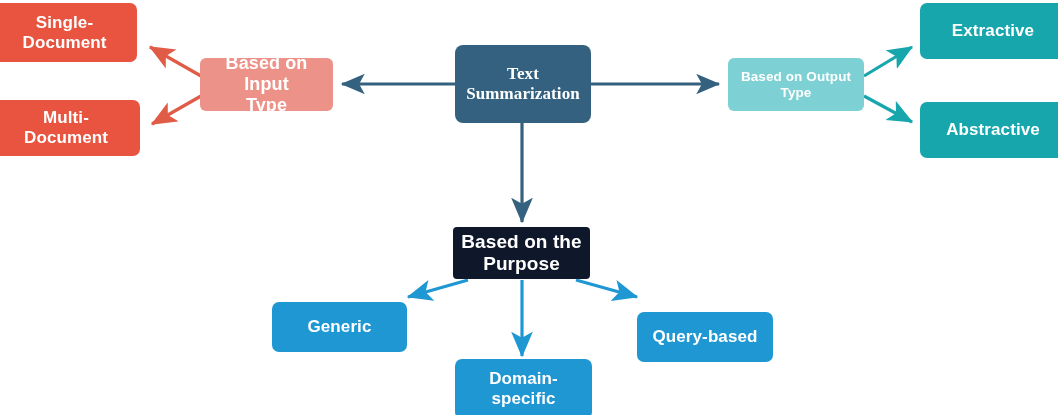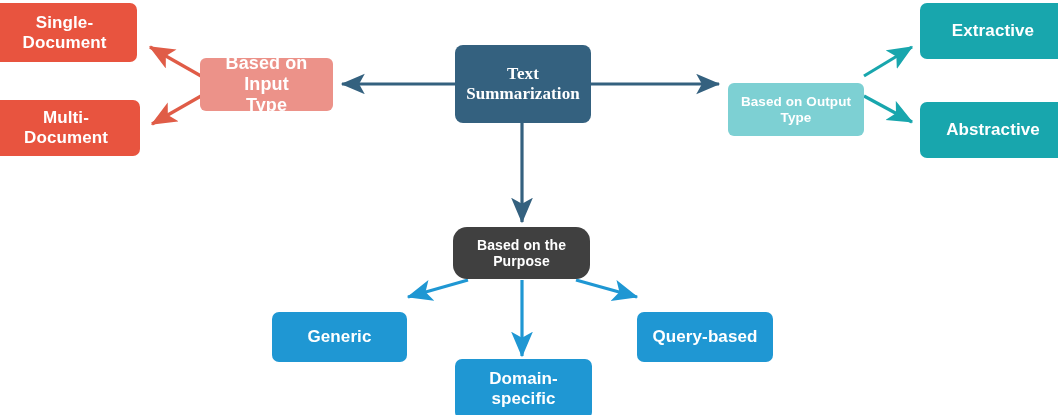--- a/index.html
+++ b/index.html
@@ -57,30 +57,29 @@
     border-radius: 6px;
   }
   .node-leaf-teal {
     background: #18a6ad;
     font-size: 17px;
   }
   .node-branch-teal {
     background: #7dd0d3;
     font-size: 13.5px;
     border-radius: 6px;
-    margin-top: 25px;
   }
   .node-leaf-blue {
     background: #1f97d3;
     font-size: 17px;
   }
   .node-branch-blue {
-    background: #404040;
-    font-size: 14px;
-    border-radius: 14px;
+    background: #0f172a;
+    font-size: 19px;
+    border-radius: 4px;
   }
 </style>
 </head>
 <body>
 
 <div id="diagram-canvas">
 
   <svg id="edge-layer" viewBox="0 0 1058 415" width="1058" height="415">
     <defs>
       <marker id="arw-dark" markerWidth="9" markerHeight="9" refX="7.6" refY="3.4" orient="auto" markerUnits="strokeWidth">
@@ -133,20 +132,20 @@
   <div class="node node-branch-teal" style="left:728px; top:58px; width:136px; height:53px;">Based on Output
 Type</div>
 
   <div class="node node-leaf-teal" style="left:920px; top:3px; width:146px; height:56px;">Extractive</div>
 
   <div class="node node-leaf-teal" style="left:920px; top:102px; width:146px; height:56px;">Abstractive</div>
 
   <div class="node node-branch-blue" style="left:453px; top:227px; width:137px; height:52px;">Based on the
 Purpose</div>
 
-  <div class="node node-leaf-blue" style="left:272px; top:312px; width:135px; height:50px;">Generic</div>
+  <div class="node node-leaf-blue" style="left:272px; top:302px; width:135px; height:50px;">Generic</div>
 
   <div class="node node-leaf-blue" style="left:455px; top:359px; width:137px; height:60px;">Domain-
 specific</div>
 
   <div class="node node-leaf-blue" style="left:637px; top:302px; width:136px; height:50px;margin-top:10px;">Query-based</div>
 
 </div>
 
 </body></html>

